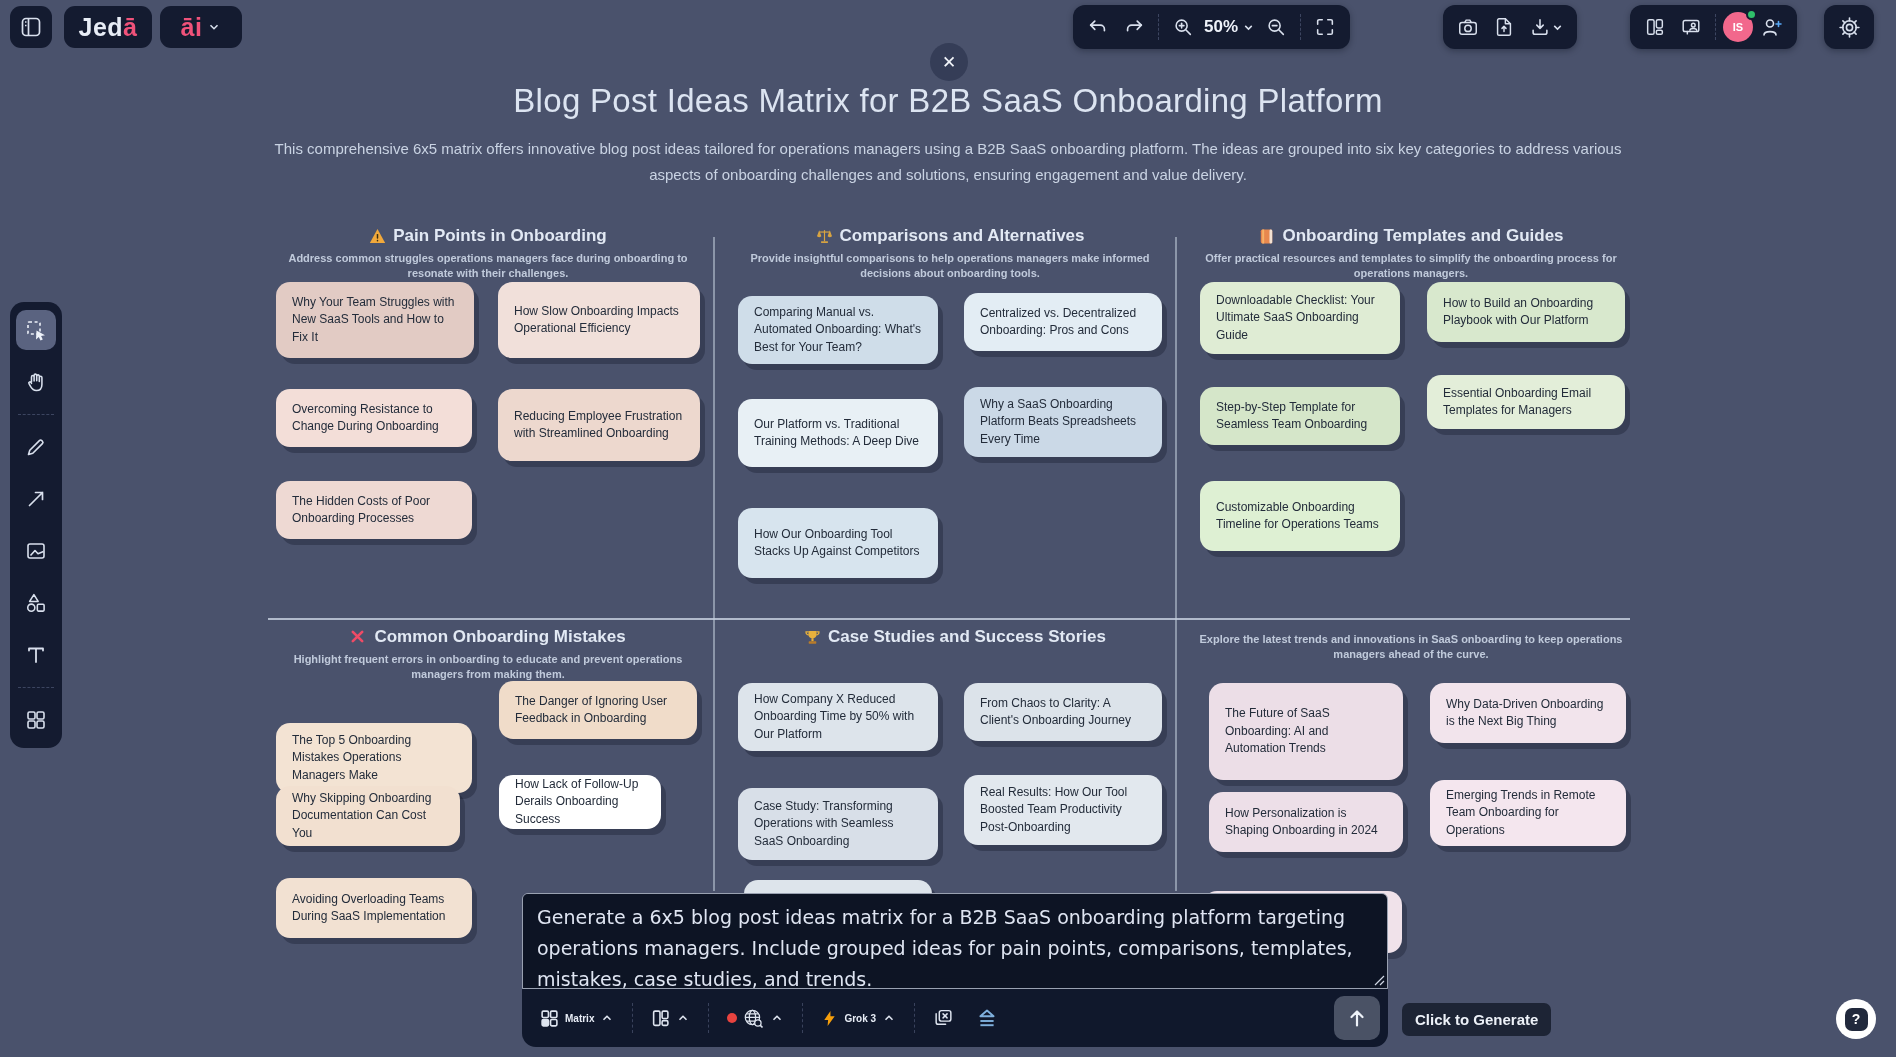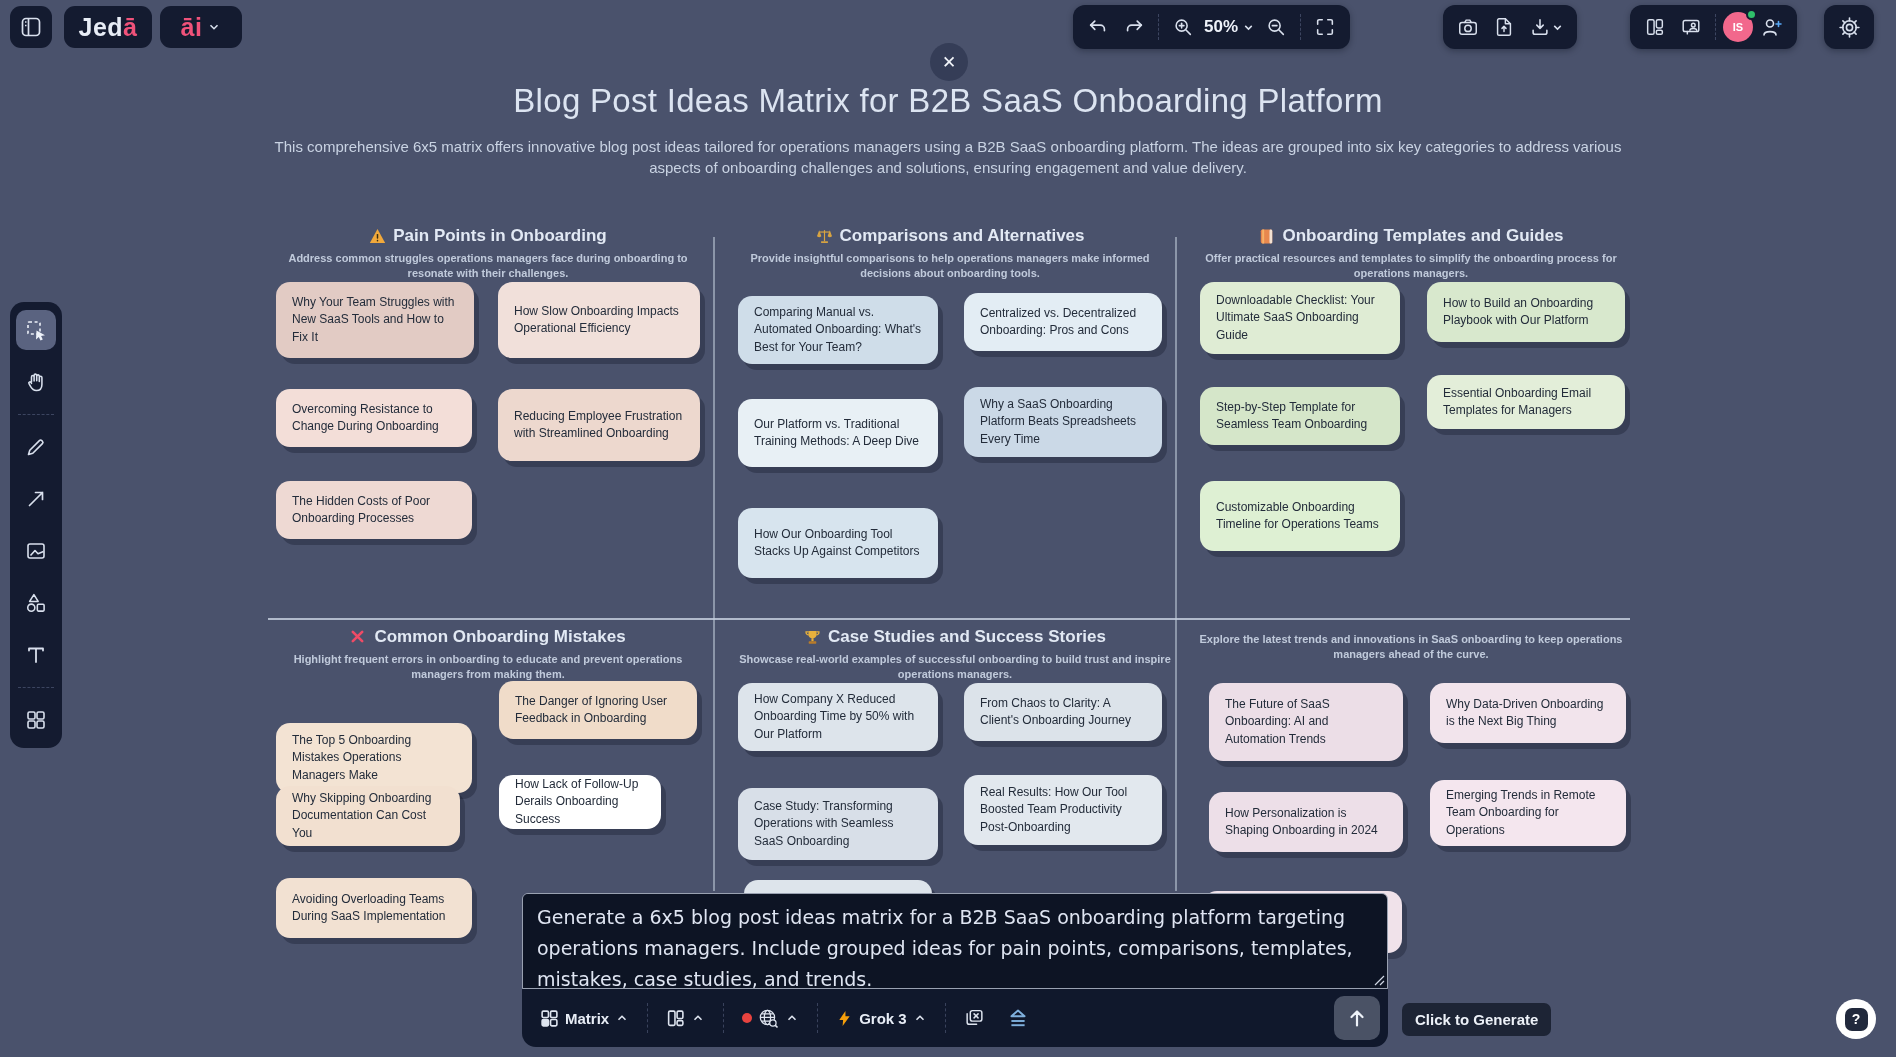--- a/index.html
+++ b/index.html
@@ -34,42 +34,42 @@
     display:flex;flex-direction:column;align-items:center;padding:8px 0;gap:12px}
   .ltb .tool{width:40px;height:40px;border-radius:10px;display:flex;align-items:center;justify-content:center;
     color:var(--icon);cursor:pointer}
   .ltb .tool.active{background:#5a6380}
   .ltb .lsep{width:36px;border-top:1px dashed #3c4560}
 
   
   .board-title{position:absolute;top:82px;left:0;width:1896px;text-align:center;font-size:33px;
     font-weight:400;color:#dce4f1;letter-spacing:.3px}
   .board-subtitle{position:absolute;top:136px;left:268px;width:1360px;text-align:center;font-size:15px;
-    line-height:21px;font-weight:500;color:#c9d3e3}
+    line-height:26px;font-weight:500;color:#c9d3e3}
   .close-btn{position:absolute;left:930px;top:43px;width:38px;height:38px;border-radius:50%;
     background:#353d57;color:#f2f5fa;display:flex;align-items:center;justify-content:center;
     font-size:17px;cursor:pointer}
   .divider-h{position:absolute;left:268px;top:618px;width:1362px;height:2px;background:var(--divider_line);opacity:.85}
   .divider-v{position:absolute;top:237px;width:2px;height:654px;background:var(--divider_line);opacity:.55}
   .sec-head{position:absolute;text-align:center}
   .sec-title{font-size:17px;font-weight:600;color:#e2e9f4;display:flex;justify-content:center;align-items:center;gap:7px}
   .sec-icon{width:17px;height:17px;display:inline-flex}
   .sec-desc{font-size:11px;font-weight:700;color:#c0cadb;margin-top:5px;line-height:1.4}
   .note{position:absolute;border-radius:14px;display:flex;align-items:center;padding:12px 16px;
     box-shadow:5px 6px 0 rgba(20,26,42,.35);color:var(--note_text);font-size:12px;line-height:1.45;cursor:pointer}
 
   
   .prompt-wrap{position:absolute;left:522px;top:893px;width:866px;z-index:20}
   .prompt-input{display:block;width:866px;height:96px;background:var(--prompt_bg);border:1px solid var(--prompt_border);
     border-radius:6px 6px 0 0;color:#dfe5f2;font-family:"DejaVu Sans",sans-serif;font-size:19px;
     line-height:1.62;padding:8px 14px;resize:none;outline:none}
   .resize-corner{position:absolute;right:3px;top:82px;width:11px;height:11px;pointer-events:none}
   .prompt-bar{width:866px;height:58px;background:#10182c;border-radius:0 0 14px 14px;display:flex;
     align-items:center;padding:0 8px 0 12px;gap:6px}
-  .pb-item{display:flex;align-items:center;gap:6px;color:#e8edf6;font-size:15px;font-weight:600;
+  .pb-item{display:flex;align-items:center;gap:6px;color:#e8edf6;font-size:10px;font-weight:600;
     padding:6px 6px;border-radius:8px;cursor:pointer}
   .pb-sep{width:0;height:30px;border-left:1px dashed #39425c;margin:0 6px}
   .send-btn{margin-left:auto;width:46px;height:44px;background:var(--send_btn_bg);border-radius:10px;
     display:flex;align-items:center;justify-content:center;cursor:pointer}
   .collapse-btn{display:flex;align-items:center;justify-content:center;width:34px;height:34px;cursor:pointer;margin-left:4px}
   .tooltip{position:absolute;left:1402px;top:1003px;background:var(--tooltip_bg);color:#edf1f8;
     font-size:15px;font-weight:600;padding:8px 13px;border-radius:7px;z-index:30;white-space:nowrap}
   .help-btn{position:absolute;left:1836px;top:999px;width:40px;height:40px;border-radius:50%;background:#fff;
     display:flex;align-items:center;justify-content:center;cursor:pointer;z-index:30}
   .help-inner{width:23px;height:23px;background:#21293c;border-radius:7px;color:#fff;font-size:14px;
@@ -388,39 +388,38 @@
         <span class="sec-icon">
           <svg width="17" height="17" viewBox="0 0 16 16">
             <path fill="#e8b13c" d="M4.2 1.8 h7.6 v3.2 a3.8 3.8 0 0 1 -7.6 0 Z"></path>
             <path fill="none" stroke="#e8b13c" stroke-width="1.2" d="M4.2 2.8 H1.9 a2.6 2.6 0 0 0 2.6 2.8 M11.8 2.8 h2.3 a2.6 2.6 0 0 1 -2.6 2.8"></path>
             <rect x="7" y="8.6" width="2" height="3" fill="#e8b13c"></rect>
             <rect x="4.4" y="11.6" width="7.2" height="2.2" rx="0.6" fill="#b97c2a"></rect>
           </svg>
         </span>
         <span>Case Studies and Success Stories</span>
       </div>
-      <div class="sec-desc">Showcase real-world examples of successful onboarding to build trust and inspire operations managers.</div>
     </div>
     <div class="note" style="left: 738px; top: 683px; width: 200px; height: 68px; background: rgb(221, 228, 235);">
       <span>How Company X Reduced Onboarding Time by 50% with Our Platform</span>
     </div>
     <div class="note" style="left: 964px; top: 683px; width: 198px; height: 58px; background: rgb(220, 227, 234);">
       <span>From Chaos to Clarity: A Client's Onboarding Journey</span>
     </div>
     <div class="note" style="left: 738px; top: 788px; width: 200px; height: 72px; background: rgb(216, 223, 232);">
       <span>Case Study: Transforming Operations with Seamless SaaS Onboarding</span>
     </div>
     <div class="note" style="left: 964px; top: 775px; width: 198px; height: 70px; background: rgb(226, 232, 238);">
       <span>Real Results: How Our Tool Boosted Team Productivity Post-Onboarding</span>
     </div>
     <div class="note" style="left: 744px; top: 880px; width: 188px; height: 60px; background: rgb(221, 228, 235);"></div>
     <div class="sec-head" style="left: 1186px; top: 627px; width: 450px;">
       <div class="sec-desc">Explore the latest trends and innovations in SaaS onboarding to keep operations managers ahead of the curve.</div>
     </div>
-    <div class="note" style="left: 1209px; top: 683px; width: 194px; height: 78px; background: rgb(236, 222, 231);">
+    <div class="note" style="left: 1209px; top: 683px; width: 194px; height: 97px; background: rgb(236, 222, 231);">
       <span>The Future of SaaS Onboarding: AI and Automation Trends</span>
     </div>
     <div class="note" style="left: 1430px; top: 683px; width: 196px; height: 60px; background: rgb(242, 228, 236);">
       <span>Why Data-Driven Onboarding is the Next Big Thing</span>
     </div>
     <div class="note" style="left: 1209px; top: 792px; width: 194px; height: 60px; background: rgb(237, 223, 232);">
       <span>How Personalization is Shaping Onboarding in 2024</span>
     </div>
     <div class="note" style="left: 1430px; top: 780px; width: 196px; height: 66px; background: rgb(244, 230, 238);">
       <span>Emerging Trends in Remote Team Onboarding for Operations</span>

